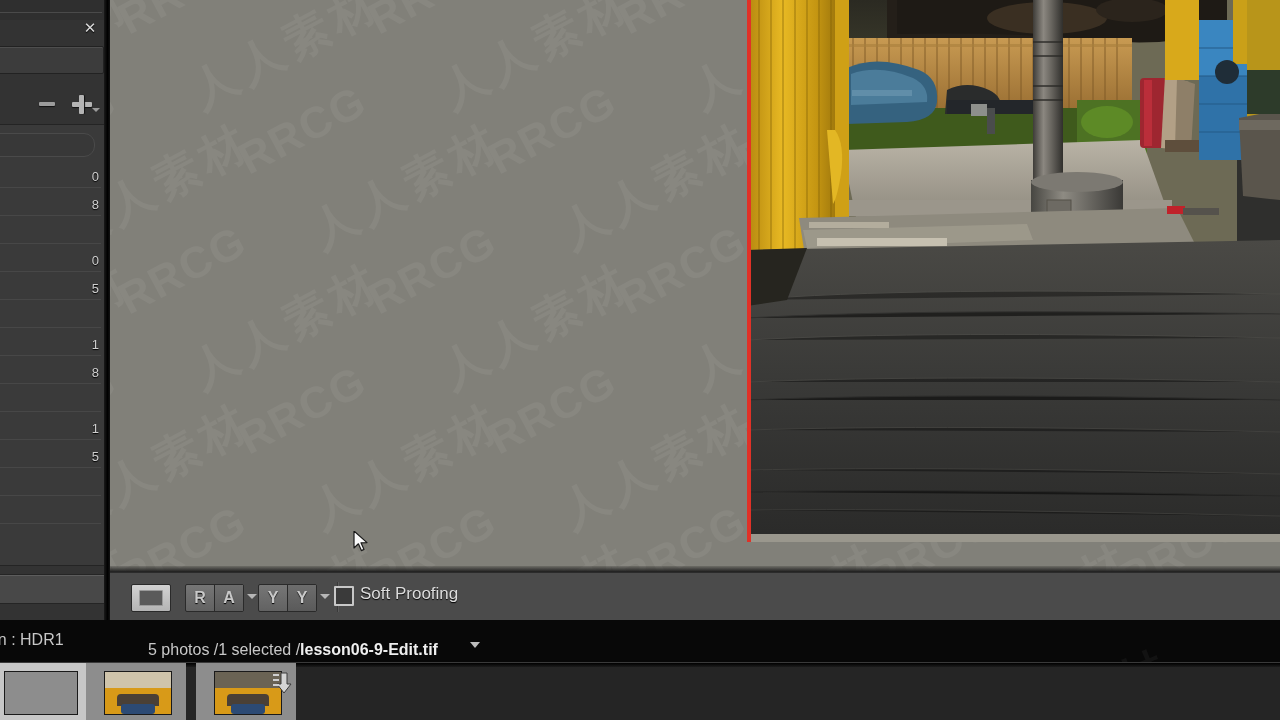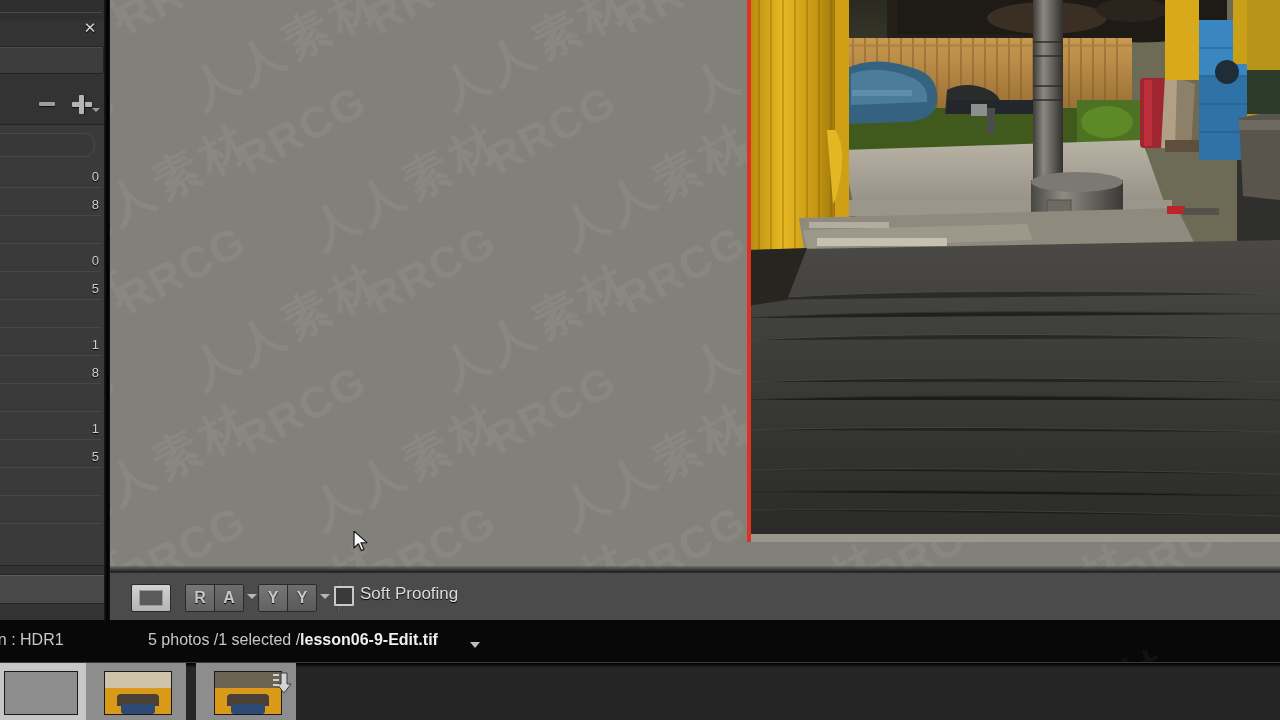--- a/index.html
+++ b/index.html
@@ -110,21 +110,21 @@
   #sp-check{position:absolute;left:224px;top:13px;width:16px;height:16px;
             background:#3a3a3a;border:2px solid #c8c8c8;border-radius:1px;cursor:pointer;}
   #sp-label{position:absolute;left:250px;top:11px;font-size:17px;color:#ddd;
             text-shadow:0 1px 1px #000;}
 
   
   #status-bar{position:absolute;left:0;top:620px;width:1280px;height:42px;
               background:#080808;overflow:hidden;}
   #sb-left{position:absolute;left:-52px;top:11px;width:240px;font-size:16px;color:#c8c8c8;
            white-space:nowrap;}
-  #sb-mid{position:absolute;left:148px;top:11px;font-size:16px;color:#c8c8c8;
+  #sb-mid{position:absolute;left:148px;top:21px;font-size:16px;color:#c8c8c8;
           white-space:nowrap;}
   #sb-mid b{color:#efefef;font-weight:bold;}
   #sb-chev{position:absolute;left:470px;top:22px;width:0;height:0;cursor:pointer;
       border-left:5px solid transparent;border-right:5px solid transparent;
       border-top:6px solid #bdbdbd;}
   #sb-logo{position:absolute;left:548px;top:666px;width:230px;height:48px;}
   #logo-mark{position:absolute;left:0;top:6px;width:40px;height:40px;}
   #logo-text{position:absolute;left:48px;top:3px;font-size:34px;font-weight:bold;
      letter-spacing:5px;color:#e9e9e9;font-family:"DejaVu Sans",sans-serif;
      text-shadow:0 2px 3px rgba(0,0,0,.9);}

